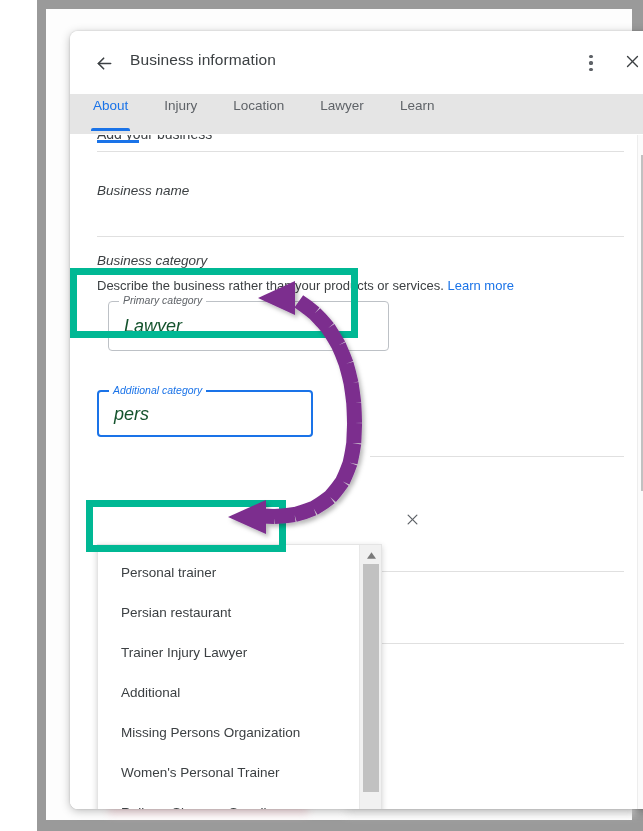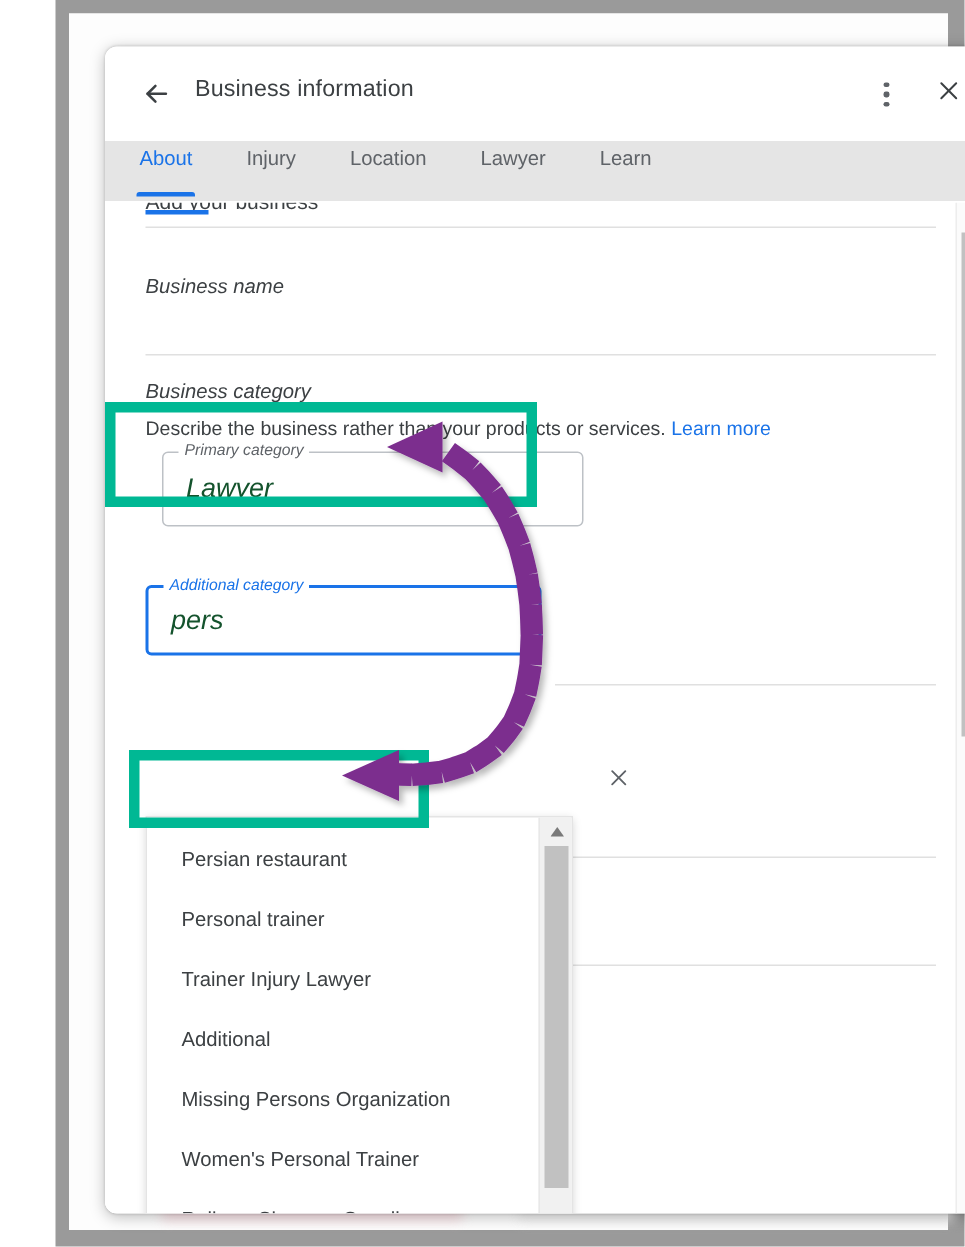--- a/index.html
+++ b/index.html
@@ -367,42 +367,42 @@
           <div class="sec-sub" style="left:27px; top:143px;">
             <span>Describe the business rather than your products or services.</span>
             <span class="link">Learn more</span>
           </div>
 
           <div class="mfield" style="left:38px; top:166px; width:281px; height:50px;">
             <span class="mlabel">Primary category</span>
             <span class="mvalue">Lawyer</span>
           </div>
 
-          <div class="mfield focused" style="left:27px; top:255px; width:264px; height:47px;">
+          <div class="mfield focused" style="left:27px; top:255px; width:216px; height:47px;">
             <span class="mlabel">Additional category</span>
             <span class="mvalue">pers</span>
           </div>
 
           <div class="hrule" style="left:300px; top:321px; width:254px;"></div>
           <div class="hrule" style="left:300px; top:436px; width:254px;"></div>
           <div class="hrule" style="left:300px; top:508px; width:254px;"></div>
 
           <div id="clear-additional">
             <span>
               <svg width="15" height="15" viewBox="0 0 24 24" fill="none" stroke="#5f6368" stroke-width="2" stroke-linecap="round">
                 <line x1="5" y1="5" x2="19" y2="19"></line>
                 <line x1="19" y1="5" x2="5" y2="19"></line>
               </svg>
             </span>
           </div>
 
           <div id="dropdown">
             <div id="dd-list">
+              <div class="dd-item">Personal trainer</div>
               <div class="dd-item">Persian restaurant</div>
-              <div class="dd-item">Personal trainer</div>
               <div class="dd-item">Trainer Injury Lawyer</div>
               <div class="dd-item">Additional</div>
               <div class="dd-item">Missing Persons Organization</div>
               <div class="dd-item">Women's Personal Trainer</div>
               <div class="dd-item">Railway Sleepers Supplier</div>
 
             </div>
 
             <div id="dd-scroll">
               <div class="sb-arrow up">

